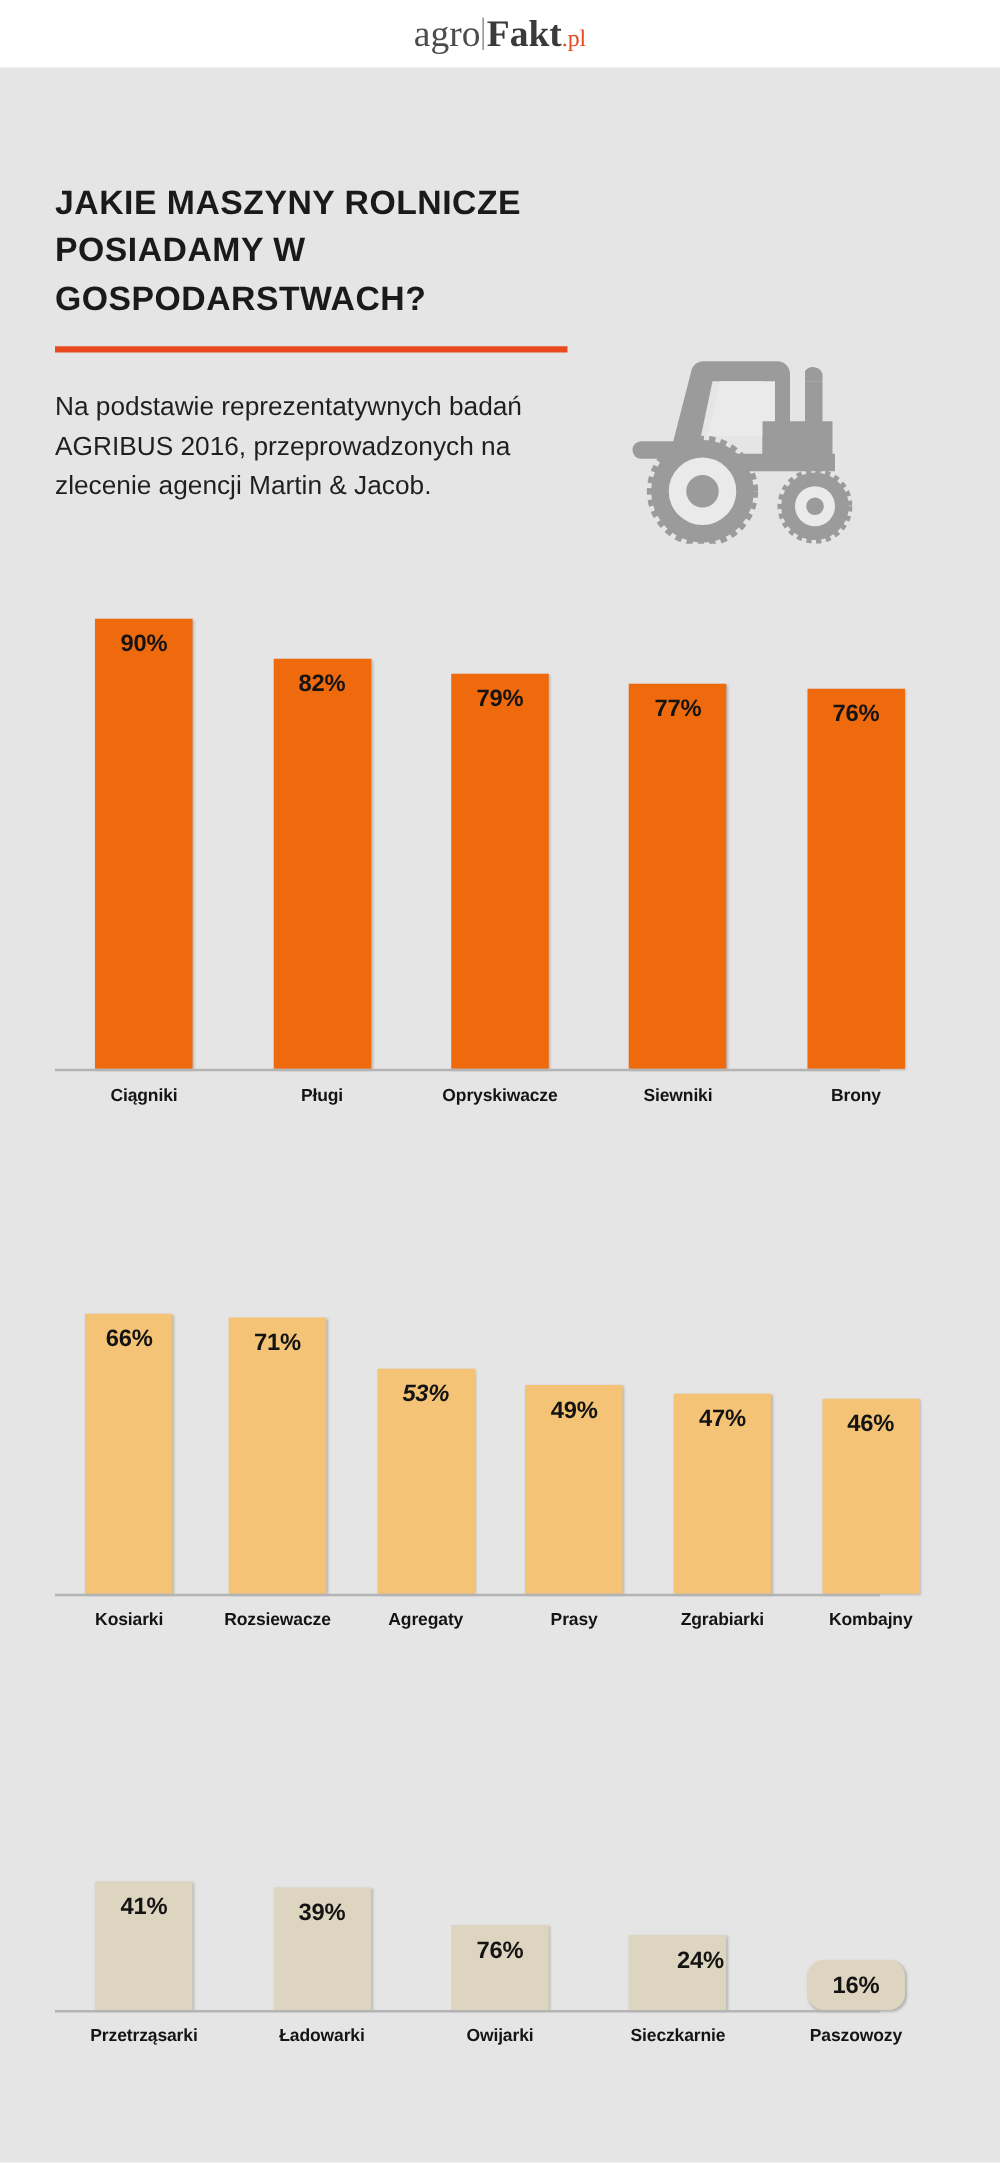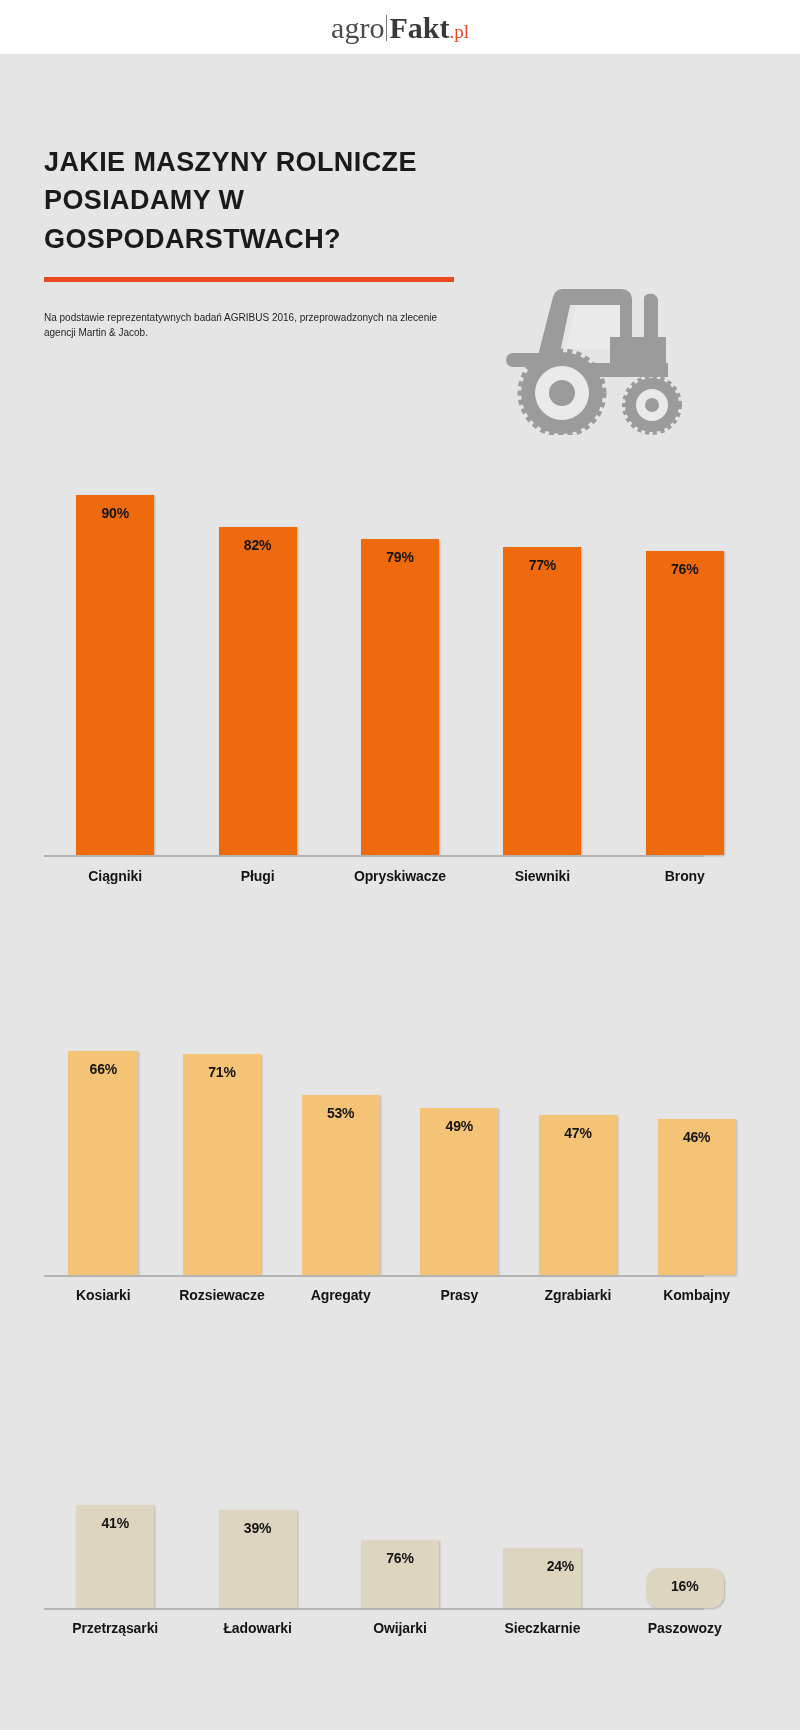--- a/index.html
+++ b/index.html
@@ -62,21 +62,21 @@
   .rule {
     position: absolute;
     left: 44px; top: 277px;
     width: 410px; height: 5px;
     background: #e8491f;
   }
   .subtitle {
     position: absolute;
     left: 44px; top: 310px;
     width: 400px;
-    font-size: 10px;
+    font-size: 21px;
     line-height: 1.5;
     color: #1f1f1f;
   }
 
   
   .tractor {
     position: absolute;
     left: 492px; top: 275px;
     width: 190px; height: 160px;
   }
@@ -107,21 +107,21 @@
 
   .bar {
     position: relative;
     display: flex;
     justify-content: center;
     box-shadow: 1px 1px 2px rgba(0,0,0,0.22);
   }
   .bar .val {
     position: absolute;
     top: 10px;
-    font-size: 14px;
+    font-size: 19px;
     font-weight: 700;
     color: #141414;
     letter-spacing: -0.2px;
     white-space: nowrap;
   }
   .cat {
     font-size: 14px;
     font-weight: 700;
     color: #141414;
     white-space: nowrap;
@@ -234,21 +234,21 @@
         <div class="col" style="width: 16.6667%; justify-content: flex-end;">
           <div class="bar" style="width: 70px; height: 224px; background: rgb(244, 195, 117);">
             <span class="val">66%</span>
           </div>
         </div>
         <div class="col" style="width: 16.6667%; justify-content: flex-end;">
           <div class="bar" style="width: 78px; height: 221px; background: rgb(244, 195, 117);">
             <span class="val">71%</span>
           </div>
         </div>
-        <div class="col" style="width: 16.6667%; justify-content: center;">
+        <div class="col" style="width: 16.6667%; justify-content: center; font-style: italic;">
           <div class="bar" style="width: 78px; height: 180px; background: rgb(244, 195, 117);">
             <span class="val">53%</span>
           </div>
         </div>
         <div class="col" style="width: 16.6667%; justify-content: flex-end;">
           <div class="bar" style="width: 78px; height: 167px; background: rgb(244, 195, 117);">
             <span class="val">49%</span>
           </div>
         </div>
         <div class="col" style="width: 16.6667%; justify-content: flex-end;">

